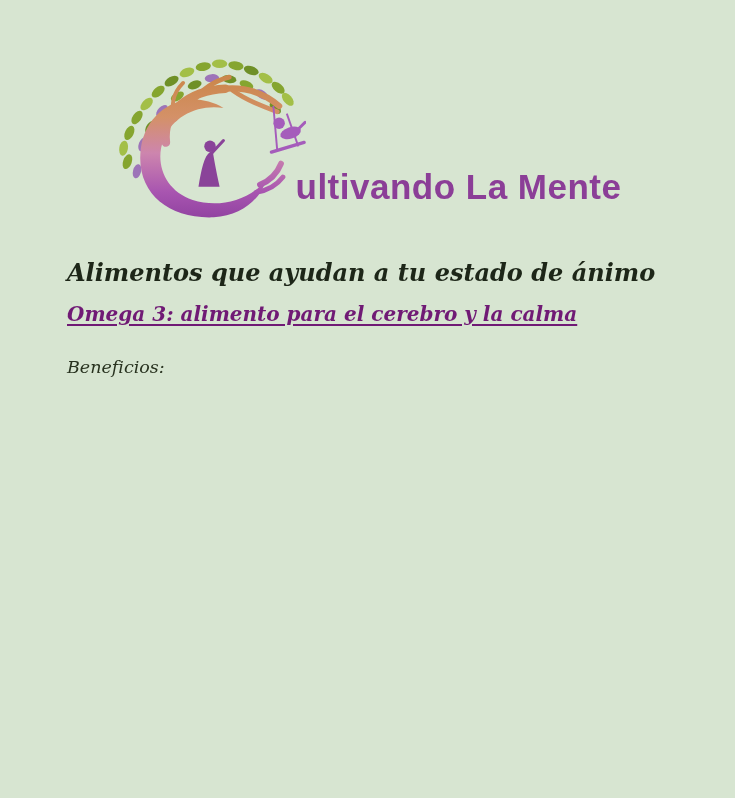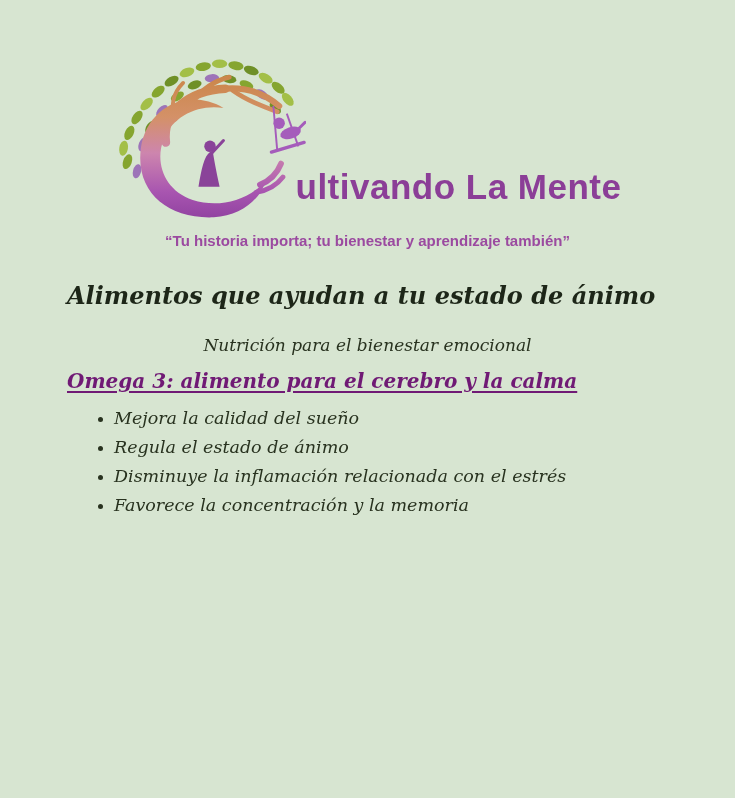--- a/index.html
+++ b/index.html
@@ -167,32 +167,25 @@
         <g fill="#8a4399" stroke="#8a4399">
           <circle cx="100" cy="92" r="6" stroke="none"></circle>
           <path stroke="none" d="M 100 98 C 94 102, 91 116, 88 134 L 110 134 C 106 116, 104 104, 103 98 Z"></path>
           <path d="M 101 100 L 114 86" stroke-width="3.2" fill="none" stroke-linecap="round"></path>
         </g>
       </svg>
 
       <h1 class="brand-text">ultivando La Mente</h1>
     </div>
 
-    <div class="tagline">“Tu historia importa; tu bienestar y aprendizaje también”</div>
   </header>
 
   <main class="content">
     <h2 class="doc-title">Alimentos que ayudan a tu estado de ánimo</h2>
-    <div class="doc-subtitle">Nutrición para el bienestar emocional</div>
 
 
     <h3 class="section-heading">Omega 3: alimento para el cerebro y la calma</h3>
 
-    <ul class="benefits">
-      <li>Mejora la calidad del sueño</li>
-      <li>Regula el estado de ánimo</li>
-      <li>Disminuye la inflamación relacionada con el estrés</li>
-      <li>Favorece la concentración y la memoria</li>
-    </ul>
+    <p class="para benefits-label">Beneficios:</p>
 
   </main>
 
 </div>
 
 </body></html>

